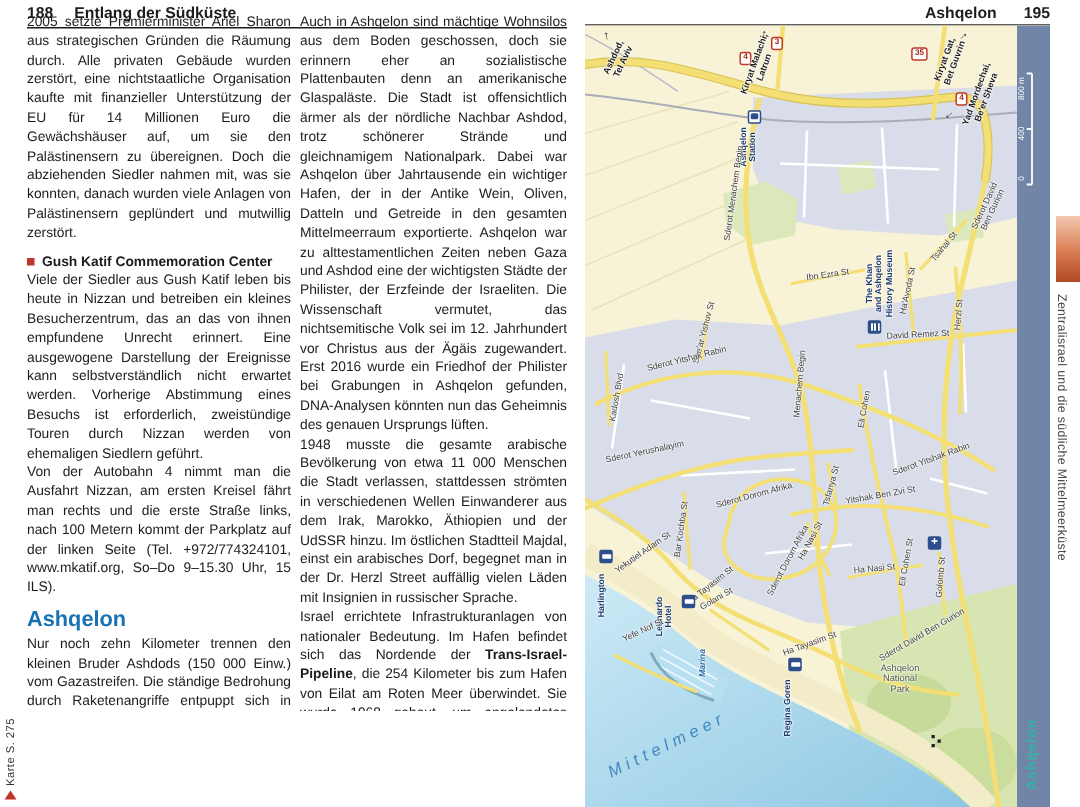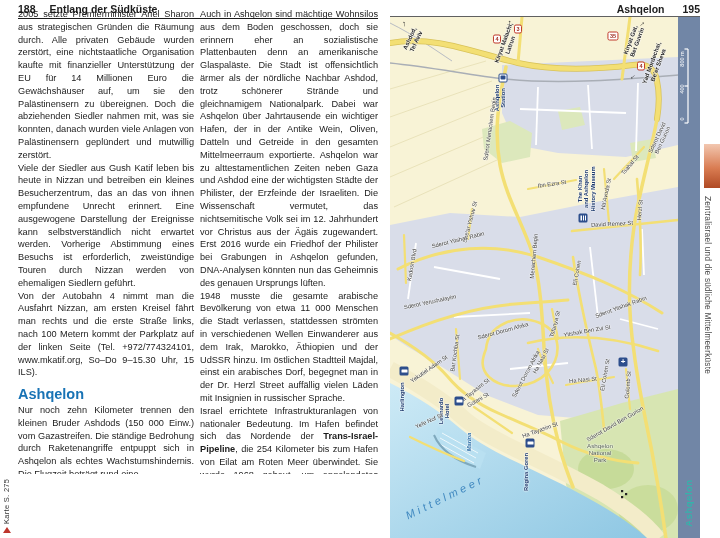--- a/index.html
+++ b/index.html
@@ -67,20 +67,21 @@
   <span class="num">188</span>
   <span>Entlang der Südküste</span>
 </div>
 <div class="hdr hdr-right">
   <span class="ttl">Ashqelon</span>
   <span>195</span>
 </div>
 
 <div class="col col1">
   <p>2005 setzte Premierminister Ariel Sharon aus strategischen Gründen die Räumung durch. Alle privaten Gebäude wurden zerstört, eine nichtstaatliche Organisation kaufte mit finanzieller Unterstützung der EU für 14 Millionen Euro die Gewächshäuser auf, um sie den Palästinensern zu übereignen. Doch die abziehenden Siedler nahmen mit, was sie konnten, danach wurden viele Anlagen von Palästinensern geplündert und mutwillig zerstört.</p>
+  <p class="subhead"><span class="bullet-sq"></span><span>Gush Katif Commemoration Center</span></p>
   <p>Viele der Siedler aus Gush Katif leben bis heute in Nizzan und betreiben ein kleines Besucherzentrum, das an das von ihnen empfundene Unrecht erinnert. Eine ausgewogene Darstellung der Ereignisse kann selbstverständlich nicht erwartet werden. Vorherige Abstimmung eines Besuchs ist erforderlich, zweistündige Touren durch Nizzan werden von ehemaligen Siedlern geführt.</p>
   <p>Von der Autobahn 4 nimmt man die Ausfahrt Nizzan, am ersten Kreisel fährt man rechts und die erste Straße links, nach 100 Metern kommt der Parkplatz auf der linken Seite (Tel. +972/774324101, www.mkatif.org, So–Do 9–15.30 Uhr, 15 ILS).</p>
   <h2 class="bluehead">Ashqelon</h2>
   <p>Nur noch zehn Kilometer trennen den kleinen Bruder Ashdods (150 000 Einw.) vom Gazastreifen. Die ständige Bedrohung durch Raketenangriffe entpuppt sich in Ashqelon als echtes Wachstumshindernis. Die Flugzeit beträgt rund eine</p>
 </div>
 
 <div class="col col2">
   <p>Auch in Ashqelon sind mächtige Wohnsilos aus dem Boden geschossen, doch sie erinnern eher an sozialistische Plattenbauten denn an amerikanische Glaspaläste. Die Stadt ist offensichtlich ärmer als der nördliche Nachbar Ashdod, trotz schönerer Strände und gleichnamigem Nationalpark. Dabei war Ashqelon über Jahrtausende ein wichtiger Hafen, der in der Antike Wein, Oliven, Datteln und Getreide in den gesamten Mittelmeerraum exportierte. Ashqelon war zu alttestamentlichen Zeiten neben Gaza und Ashdod eine der wichtigsten Städte der Philister, der Erzfeinde der Israeliten. Die Wissenschaft vermutet, das nichtsemitische Volk sei im 12. Jahrhundert vor Christus aus der Ägäis zugewandert. Erst 2016 wurde ein Friedhof der Philister bei Grabungen in Ashqelon gefunden, DNA-Analysen könnten nun das Geheimnis des genauen Ursprungs lüften.</p>
   <p>1948 musste die gesamte arabische Bevölkerung von etwa 11 000 Menschen die Stadt verlassen, stattdessen strömten in verschiedenen Wellen Einwanderer aus dem Irak, Marokko, Äthiopien und der UdSSR hinzu. Im östlichen Stadtteil Majdal, einst ein arabisches Dorf, begegnet man in der Dr. Herzl Street auffällig vielen Läden mit Insignien in russischer Sprache.</p>
   <p><span>Israel errichtete Infrastrukturanlagen von nationaler Bedeutung. Im Hafen befindet sich das Nordende der </span><b>Trans-Israel-Pipeline</b><span>, die 254 Kilometer bis zum Hafen von Eilat am Roten Meer überwindet. Sie wurde 1968 gebaut, um angelandetes Erdöl aus dem Iran in den Mittelmeerraum zu pumpen, die Kosten teilten die damals befreundeten Länder. Doch nach der Revolution 1979 drehte der Iran die Hähne zu. Seit 2003 wird</span></p>

